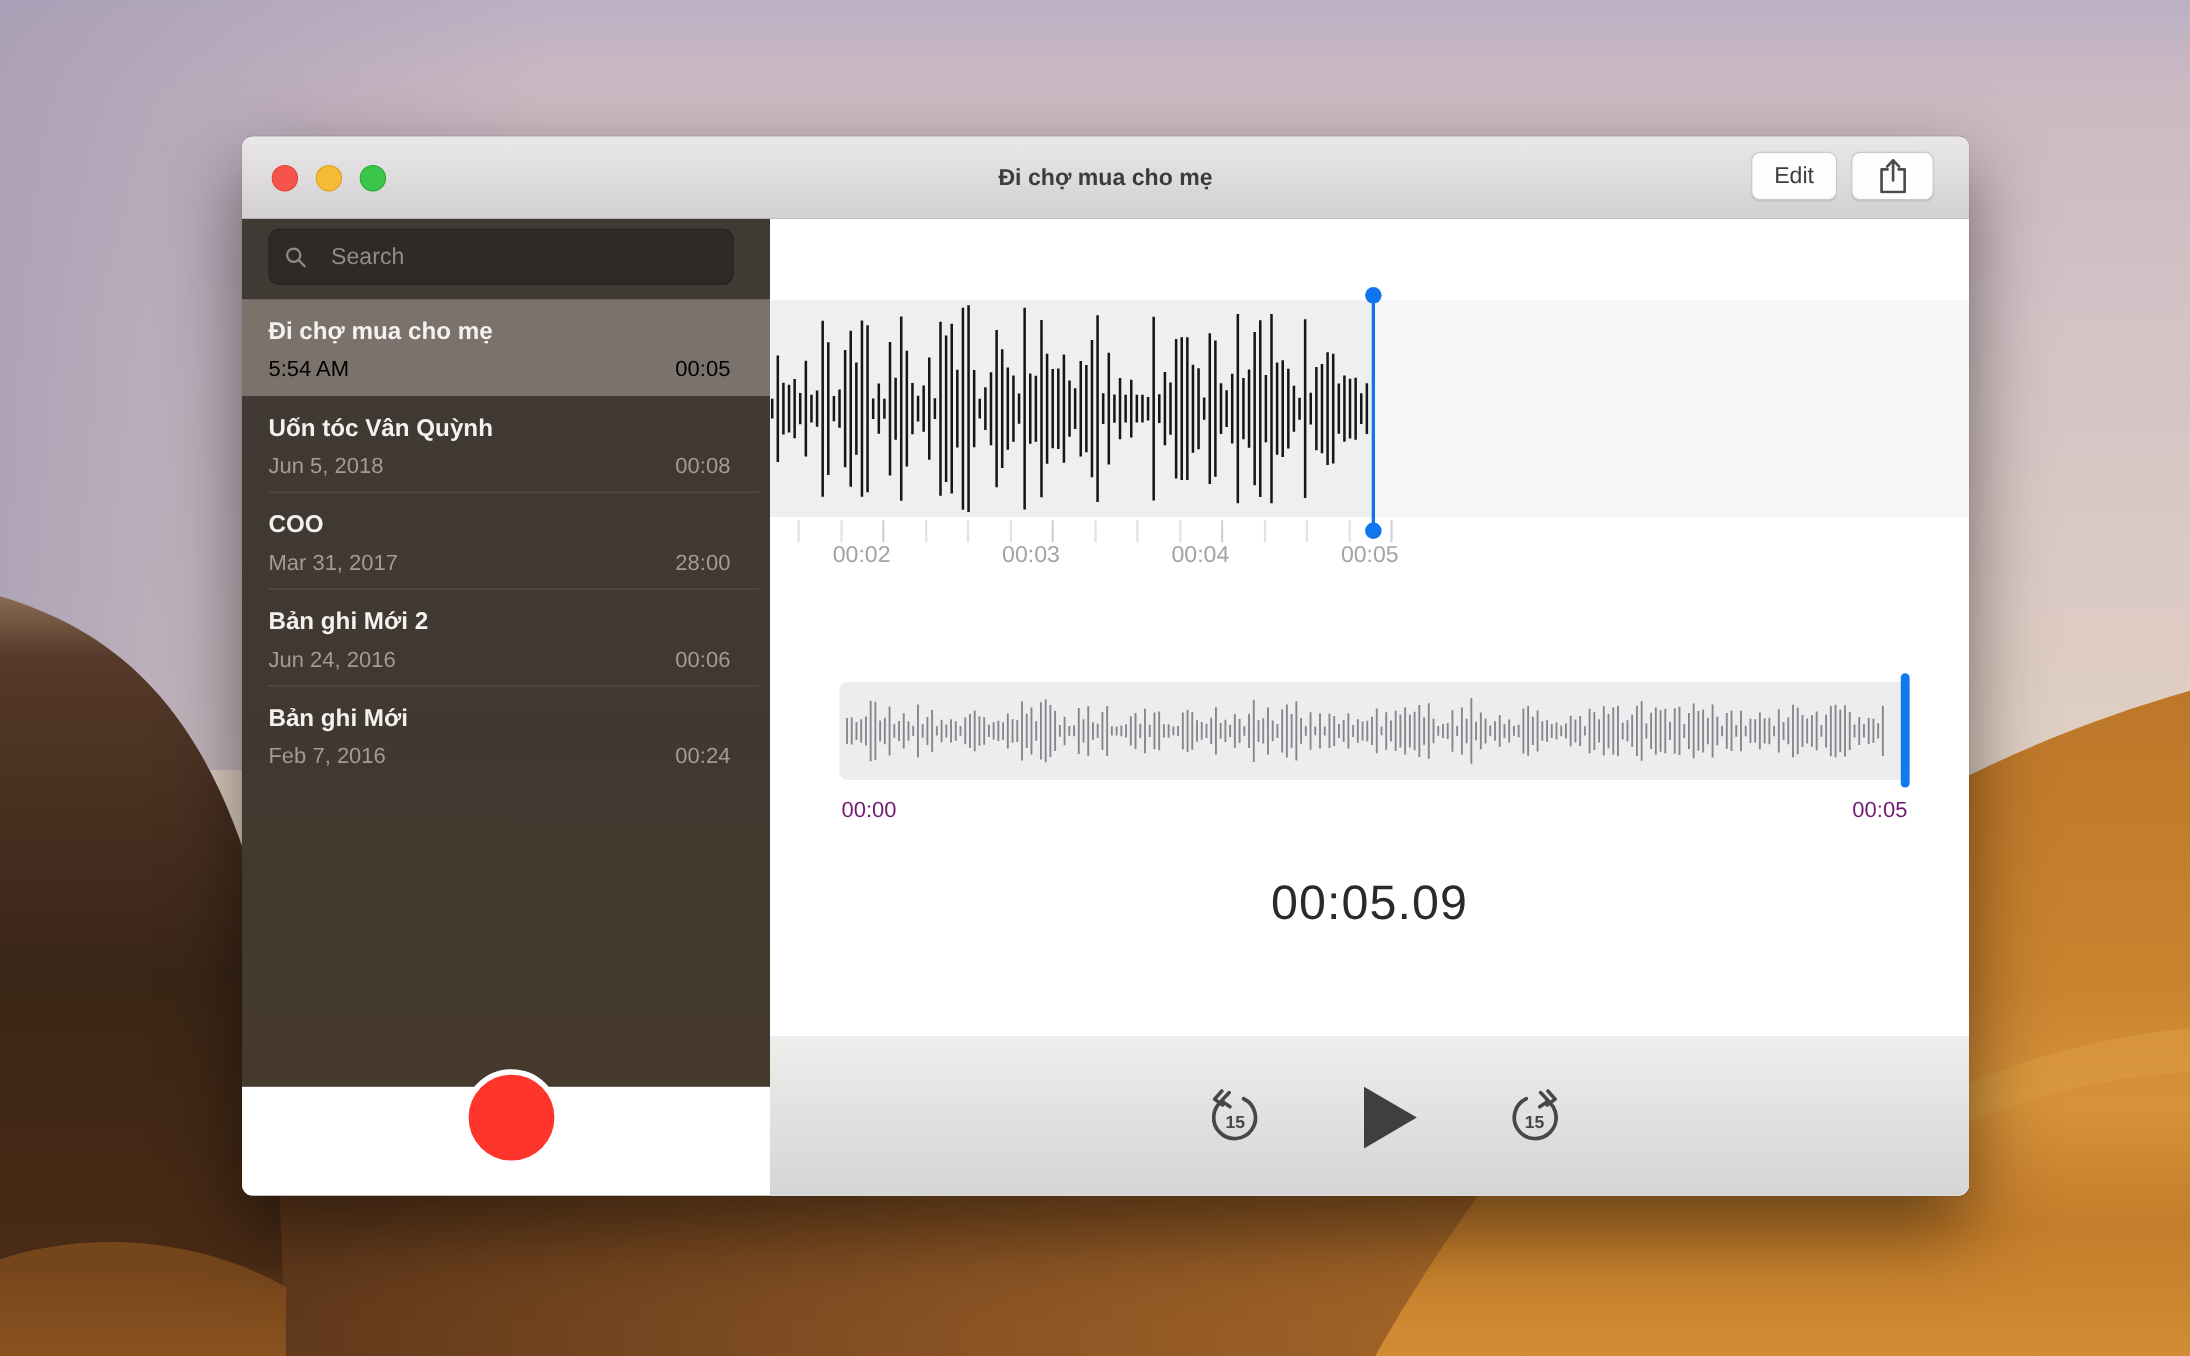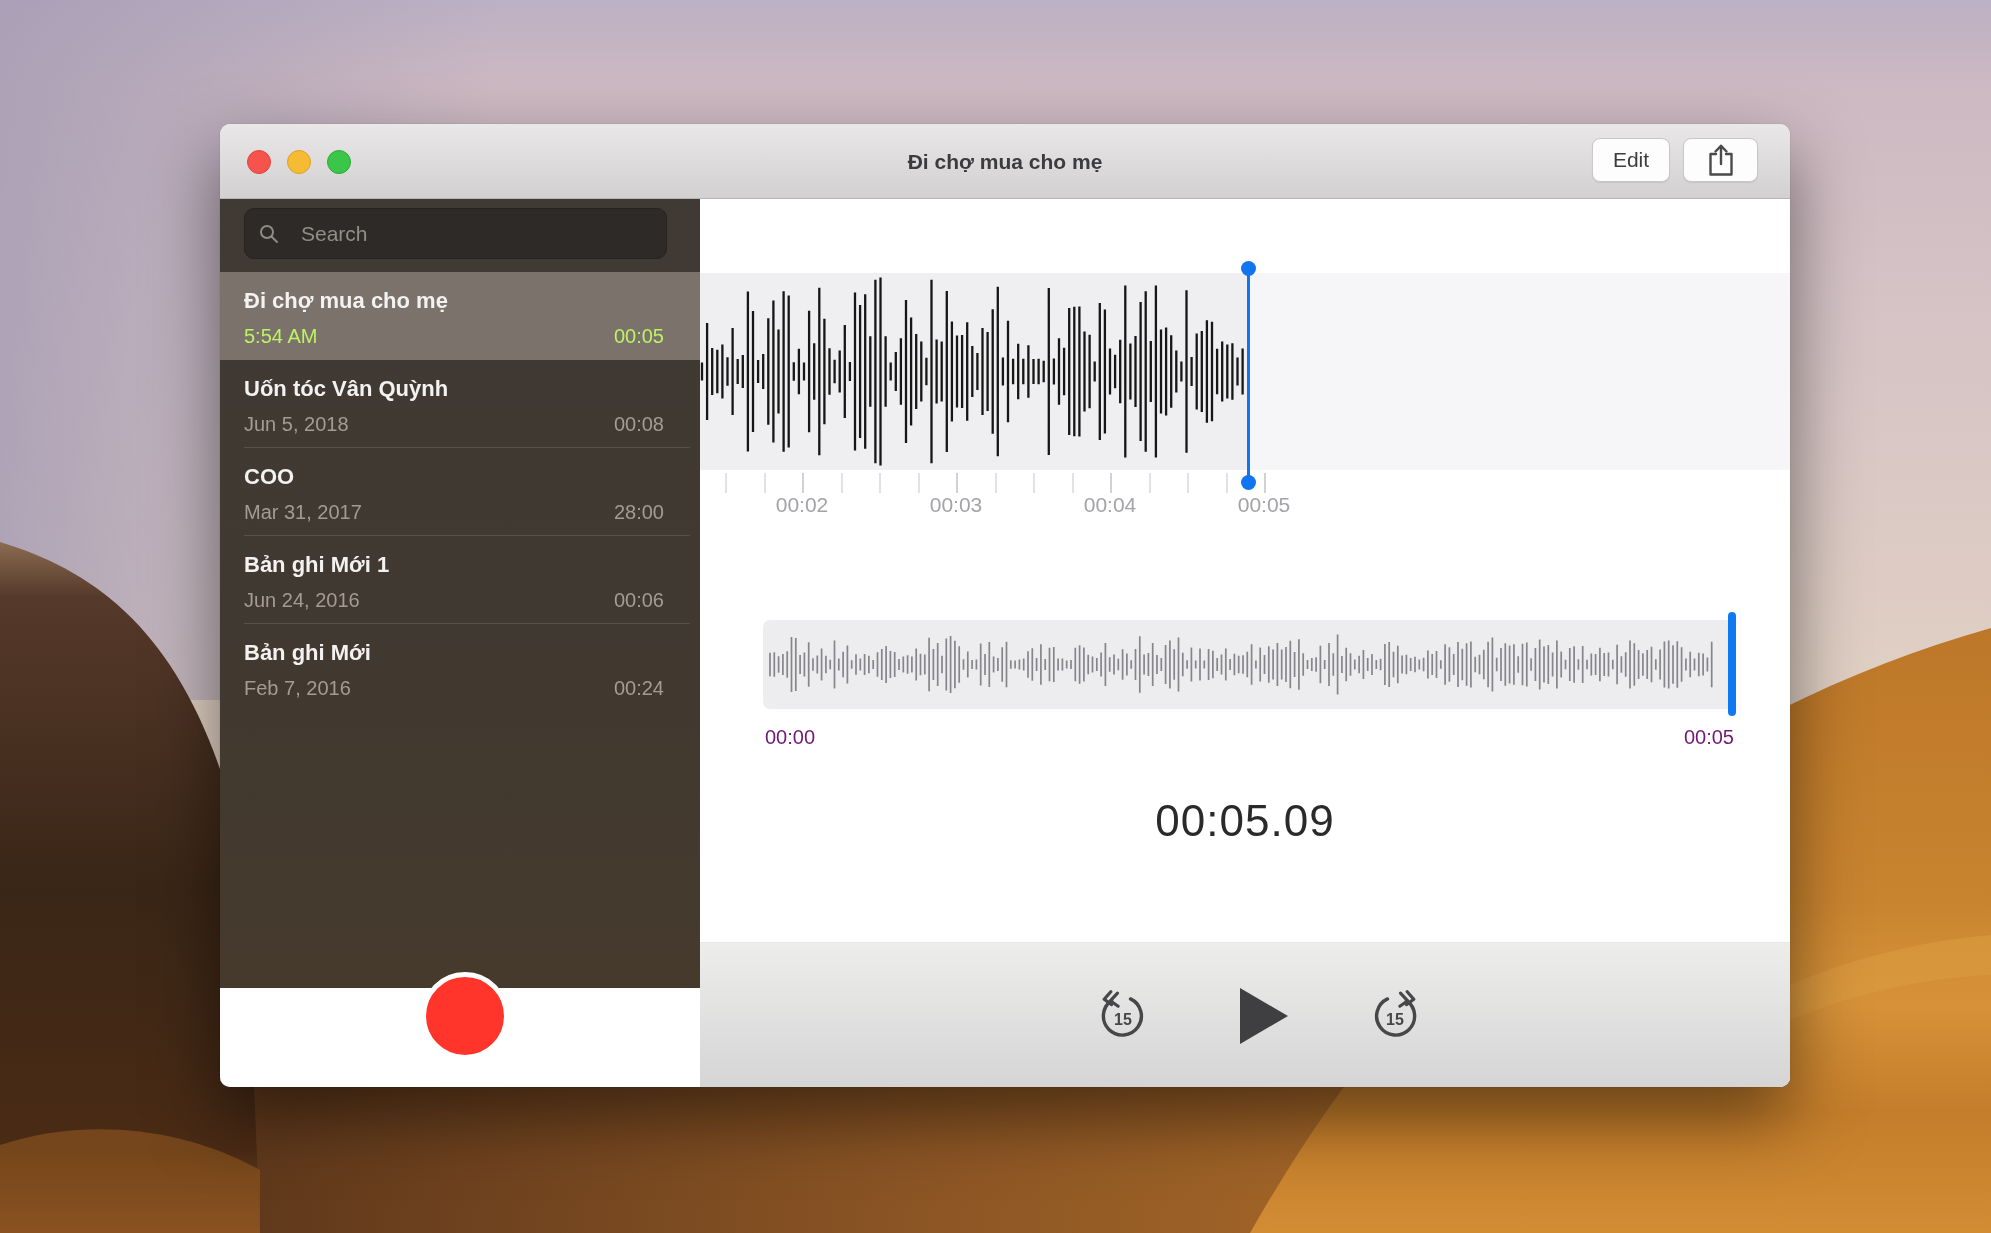--- a/index.html
+++ b/index.html
@@ -36,36 +36,36 @@
     font-size:21px;width:360px;margin-left:20px;font-family:inherit;}
   .search input::placeholder{color:#918d89;}
   .reclist{position:absolute;left:0;top:73px;width:480px;}
   .rec-row{position:relative;width:480px;height:88px;box-sizing:border-box;}
   .rec-row.selected{background:#7b726b;}
   .rec-row .sep{position:absolute;left:24px;right:10px;bottom:0;height:1px;background:rgba(255,255,255,.12);}
   .rec-title{position:absolute;left:24px;top:16px;font-size:22px;font-weight:700;color:#f4f2f0;
     white-space:nowrap;}
   .rec-sub{position:absolute;left:24px;top:53px;font-size:20px;color:#a49b93;}
   .rec-dur{position:absolute;right:36px;top:53px;font-size:20px;color:#a49b93;}
-  .rec-row.selected .rec-sub,.rec-row.selected .rec-dur{color:#bef264;}
+  .rec-row.selected .rec-sub,.rec-row.selected .rec-dur{color:#000000;}
   .record-btn{position:absolute;left:201px;top:773px;width:88px;height:88px;border-radius:50%;
     border:5px solid #fff;box-sizing:border-box;background:#ff352b;cursor:default;}
 
   
   .main{position:absolute;left:480px;top:75px;width:1090px;height:888px;background:#fff;}
   .wave-band{position:absolute;left:0;top:74px;width:1090px;height:197px;background:#f6f6f8;}
   .wave-band .played{position:absolute;left:0;top:0;width:549px;height:197px;background:#efeff1;}
   .playhead-line{position:absolute;left:547px;top:69px;width:3px;height:214px;background:#1175f0;border-radius:1px;}
   .ph-dot{position:absolute;width:15px;height:15px;border-radius:50%;background:#1175f0;left:541px;}
   .ph-dot.top{top:62px;} .ph-dot.bottom{top:276px;}
   .ticks{position:absolute;left:0;top:274px;width:1090px;height:20px;}
   .tick{position:absolute;top:0;width:2px;height:20px;background:#e2e2e5;}
   .tick.major{background:#d2d2d6;}
   .tick-labels{position:absolute;left:0;top:294px;width:1090px;height:26px;}
-  .tick-label{position:absolute;width:90px;text-align:center;font-size:21px;color:#a3a3a8;}
+  .tick-label{position:absolute;width:90px;text-align:left;font-size:21px;color:#a3a3a8;}
   .overview{position:absolute;left:63px;top:421px;width:973px;height:89px;border-radius:7px;background:#ededef;}
   .ov-cursor{position:absolute;left:1028px;top:413px;width:8px;height:104px;border-radius:4px;background:#0f79f2;}
   .ov-labels{position:absolute;left:63px;top:527px;width:973px;height:24px;font-size:20px;color:#701a75;}
   .ov-start{position:absolute;left:2px;} .ov-end{position:absolute;right:2px;}
   .big-time{position:absolute;left:245px;top:597px;width:600px;text-align:center;
     font-size:44px;font-weight:500;color:#2a2a2c;letter-spacing:1px;}
   .toolbar{position:absolute;left:0;top:743px;width:1090px;height:145px;
     background:linear-gradient(#ededec,#d6d5d5);border-top:1px solid #e8e7e7;box-sizing:border-box;}
   .ctl{position:absolute;top:0;height:145px;display:flex;align-items:center;justify-content:flex-end;
     width:90px;cursor:default;background:none;border:none;padding:0;}
@@ -162,21 +162,21 @@
           <div class="rec-dur">00:08</div>
           <div class="sep"></div>
         </div>
         <div class="rec-row">
           <div class="rec-title">COO</div>
           <div class="rec-sub">Mar 31, 2017</div>
           <div class="rec-dur">28:00</div>
           <div class="sep"></div>
         </div>
         <div class="rec-row">
-          <div class="rec-title">Bản ghi Mới 1</div>
+          <div class="rec-title">Bản ghi Mới 2</div>
           <div class="rec-sub">Jun 24, 2016</div>
           <div class="rec-dur">00:06</div>
           <div class="sep"></div>
         </div>
         <div class="rec-row">
           <div class="rec-title">Bản ghi Mới</div>
           <div class="rec-sub">Feb 7, 2016</div>
           <div class="rec-dur">00:24</div>
         </div>
       </div>

